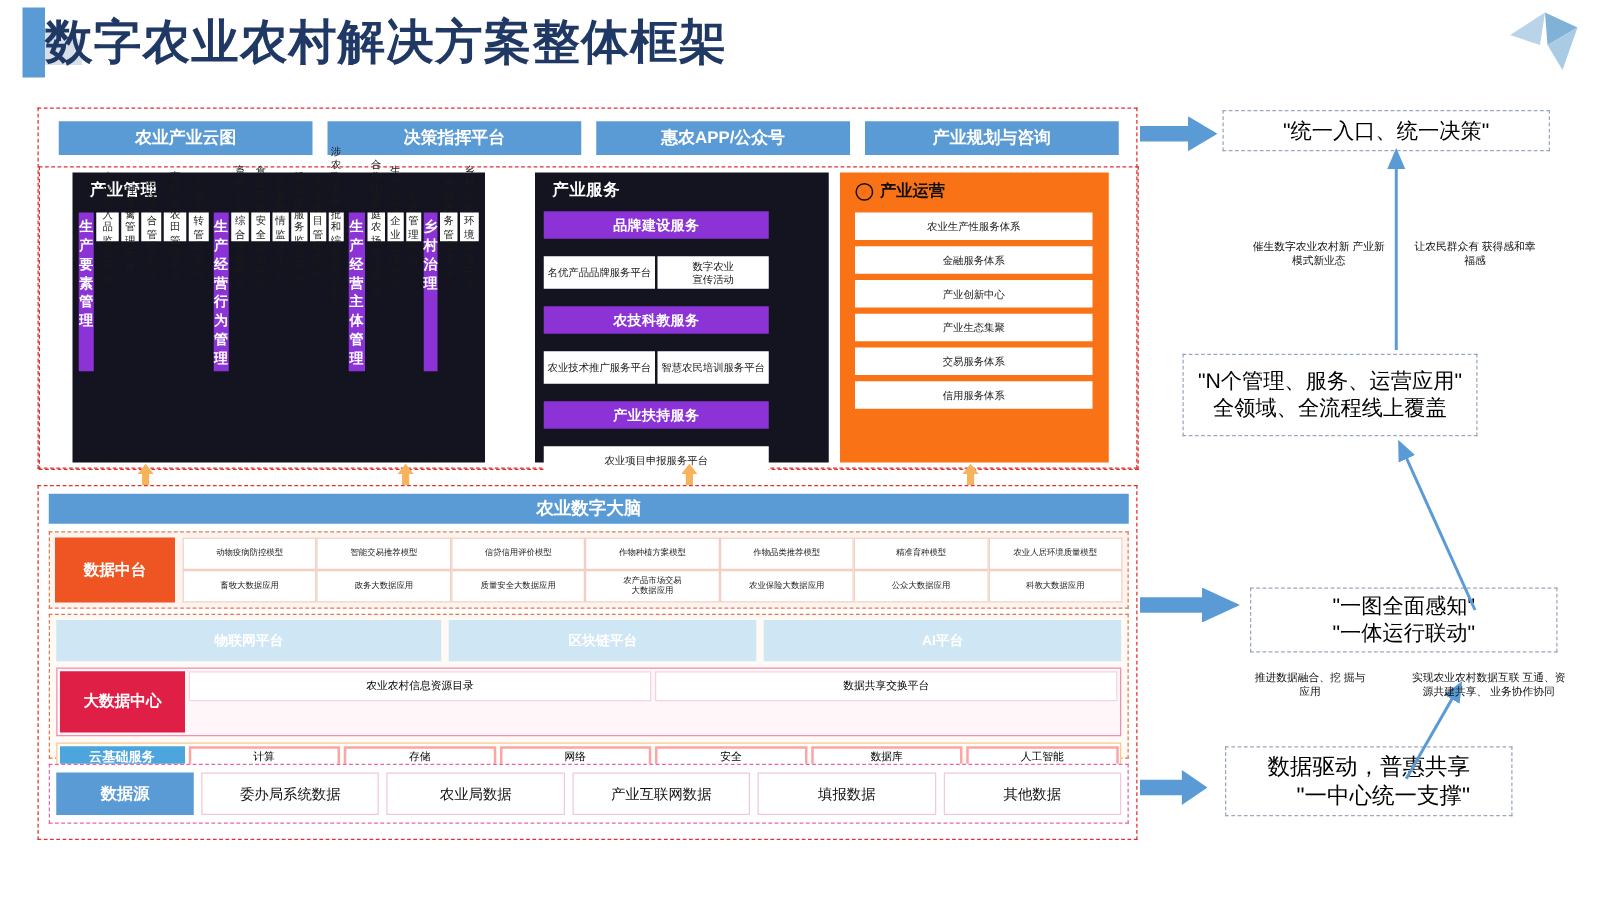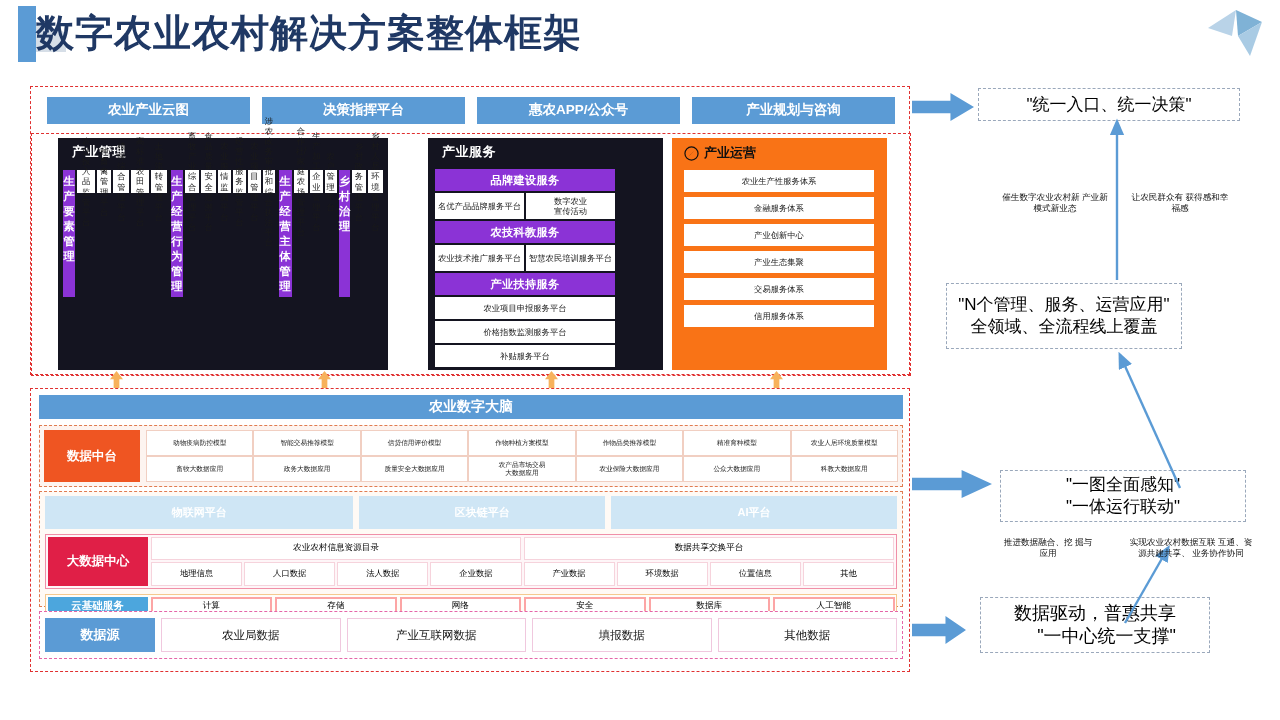--- a/index.html
+++ b/index.html
@@ -80,21 +80,21 @@
   #manage-cols {
     position: absolute; left: 5px; top: 32px; width: 320px;
     display: flex; gap: 4px;
   }
   .mcol { flex: 1; display: flex; flex-direction: row; gap: 2px; }
   .mcol .white-cell { height: 23px; }
 
   #panel-service { left: 428px; top: 138px; width: 235px; height: 232px; }
   #service-body {
     position: absolute; left: 7px; top: 31px; width: 180px;
-    display: flex; flex-direction: column; gap: 2px;
+    display: flex; flex-direction: column; gap: 14px;
   }
   .svc-pair { display: flex; gap: 2px; }
   .svc-pair .white-cell { flex: 1; height: 26px; }
   #service-body .white-cell.full { height: 22px; }
 
   
   #panel-ops {
     position: absolute; left: 672px; top: 138px;
     width: 215px; height: 232px;
     background: #f97316;
@@ -384,48 +384,39 @@
         <div class="plat-btn" style="flex: 1.42 1 0%;">区块链平台</div>
         <div class="plat-btn" style="flex: 1.65 1 0%;">AI平台</div>
       </div>
     <div id="bdc-box">
       <div id="bdc-label">大数据中心</div>
       <div id="bdc-right">
         <div id="bdc-catrow">
             <div class="bdc-cat">农业农村信息资源目录</div>
             <div class="bdc-cat">数据共享交换平台</div>
           </div>
-        <div id="bdc-tagrow">
-            <div class="bdc-tag">地理信息</div>
-            <div class="bdc-tag">人口数据</div>
-            <div class="bdc-tag">法人数据</div>
-            <div class="bdc-tag">企业数据</div>
-            <div class="bdc-tag">产业数据</div>
-            <div class="bdc-tag">环境数据</div>
-            <div class="bdc-tag">位置信息</div>
-            <div class="bdc-tag">其他</div>
-          </div>
       </div>
     </div>
     <div id="cloud-box">
       <div id="cloud-label">云基础服务</div>
       <div id="cloud-items">
           <div class="cloud-item">计算</div>
           <div class="cloud-item">存储</div>
           <div class="cloud-item">网络</div>
           <div class="cloud-item">安全</div>
           <div class="cloud-item">数据库</div>
           <div class="cloud-item">人工智能</div>
         </div>
     </div>
   </div>
 
   <div id="ds-wrap">
     <div id="ds-label">数据源</div>
     <div id="ds-items">
+        <div class="ds-item">委办局系统数据</div>
         <div class="ds-item">农业局数据</div>
         <div class="ds-item">产业互联网数据</div>
         <div class="ds-item">填报数据</div>
         <div class="ds-item">其他数据</div>
       </div>
   </div>
 </div>
 
 <div class="blue-arrow" style="left:912px; top:93px; width:62px;"></div>
 <div class="blue-arrow" style="left:912px; top:470px; width:80px;"></div>

